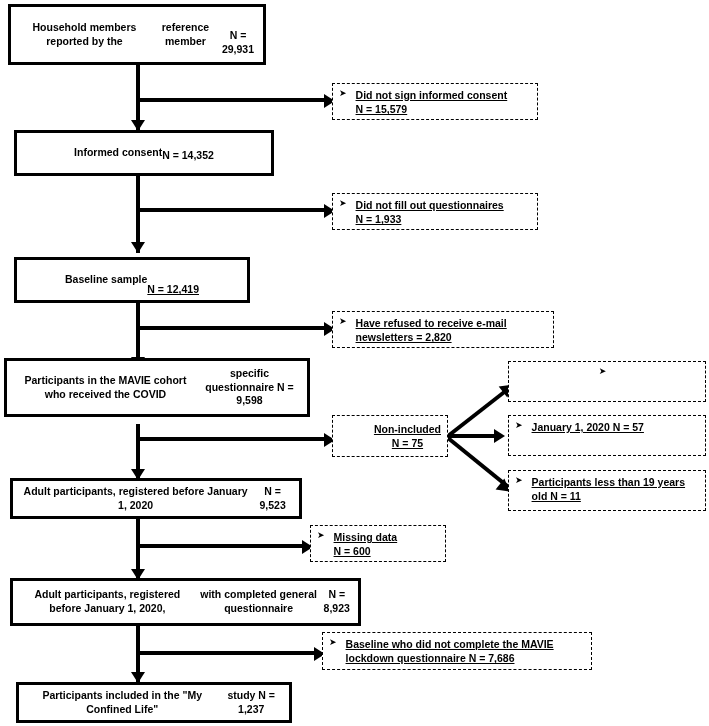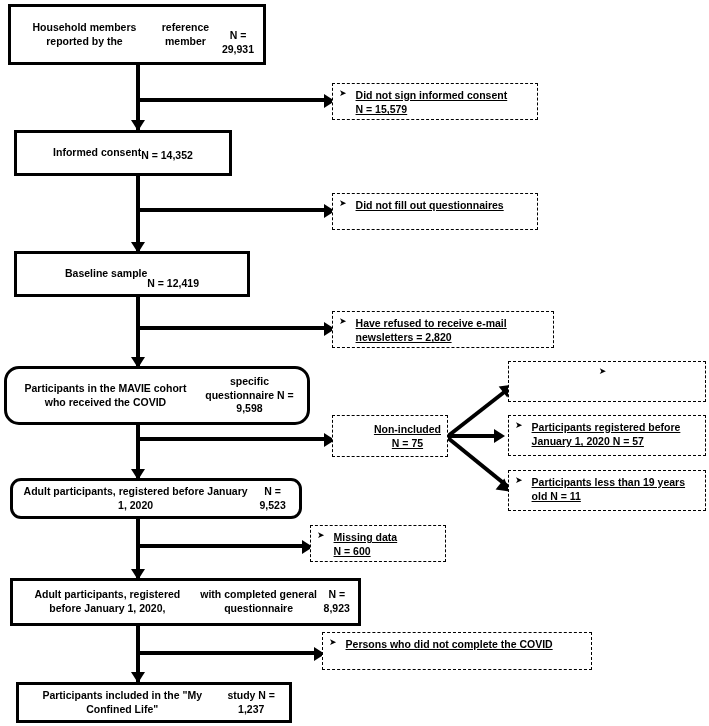--- a/index.html
+++ b/index.html
@@ -146,36 +146,36 @@
 
   <div class="diag" style="left:448px;top:436px;width:80px;transform:rotate(39deg);"></div>
   <div class="diag-head" style="left:500px;top:477px;transform:rotate(39deg);"></div>
 
   <div class="box main" style="left:8px;top:4px;width:258px;height:61px;">
     <span class="ln1">Household members reported by the</span>
     <span class="ln1">reference member</span>
     <span class="ln1" style="margin-top:17px;">N = 29,931</span>
   </div>
 
-  <div class="box main" style="left:14px;top:130px;width:218px;height:46px;">
+  <div class="box main" style="left:14px;top:130px;width:260px;height:46px;">
     <span class="ln1">Informed consent</span>
     <span class="ln1" style="margin-top:5px;">N = 14,352</span>
   </div>
 
-  <div class="box main" style="left:14px;top:251px;width:236px;height:46px;">
+  <div class="box main" style="left:14px;top:257px;width:236px;height:46px;">
     <span class="ln1">Baseline sample</span>
-    <span class="ln1" style="margin-top:20px;">N = 12,419</span>
-  </div>
-
-  <div class="box main" style="left:4px;top:366px;width:306px;height:59px;border-radius:15px;">
+    <span class="ln1" style="margin-top:20px;text-decoration:underline;">N = 12,419</span>
+  </div>
+
+  <div class="box main" style="left:4px;top:358px;width:306px;height:59px;">
     <span class="ln1">Participants in the MAVIE cohort who received the COVID</span>
     <span class="ln1">specific questionnaire N = 9,598</span>
   </div>
 
-  <div class="box main" style="left:10px;top:478px;width:292px;height:41px;border-radius:11px;">
+  <div class="box main" style="left:10px;top:478px;width:292px;height:41px;">
     <span class="ln1">Adult participants, registered before January 1, 2020</span>
     <span class="ln1">N = 9,523</span>
   </div>
 
   <div class="box main" style="left:10px;top:578px;width:351px;height:48px;">
     <span class="ln1">Adult participants, registered before January 1, 2020,</span>
     <span class="ln1">with completed general questionnaire</span>
     <span class="ln1">N = 8,923</span>
   </div>
 
@@ -189,20 +189,21 @@
     <span class="etext">
       <span class="ln1">Did not sign informed consent</span>
       <span class="ln1">N = 15,579</span>
     </span>
   </div>
 
   <div class="box excl" style="left:332px;top:193px;width:206px;height:37px;">
     <span class="bullet">➤</span>
     <span class="etext">
       <span class="ln1">Did not fill out questionnaires</span>
+      <span class="ln1">N = 1,933</span>
     </span>
   </div>
 
   <div class="box excl" style="left:332px;top:311px;width:222px;height:37px;">
     <span class="bullet">➤</span>
     <span class="etext">
       <span class="ln1">Have refused to receive e-mail</span>
       <span class="ln1">newsletters  = 2,820</span>
     </span>
   </div>
@@ -214,21 +215,20 @@
     </span>
   </div>
 
   <div class="box excl" style="left:508px;top:361px;width:198px;height:41px;">
     <span class="bullet">➤</span>
   </div>
 
   <div class="box excl" style="left:508px;top:415px;width:198px;height:41px;">
     <span class="bullet">➤</span>
     <span class="etext">
-      <span class="ln1">Participants registered before</span>
       <span class="ln1">January 1, 2020 N = 57</span>
     </span>
   </div>
 
   <div class="box excl" style="left:508px;top:470px;width:198px;height:41px;">
     <span class="bullet">➤</span>
     <span class="etext">
       <span class="ln1">Participants less than 19 years</span>
       <span class="ln1">old  N = 11</span>
     </span>
@@ -238,17 +238,18 @@
     <span class="bullet">➤</span>
     <span class="etext">
       <span class="ln1">Missing data</span>
       <span class="ln1">N = 600</span>
     </span>
   </div>
 
   <div class="box excl" style="left:322px;top:632px;width:270px;height:38px;">
     <span class="bullet">➤</span>
     <span class="etext">
-      <span class="ln1">Persons who did not complete the COVID</span>
+      <span class="ln1">Baseline who did not complete the MAVIE</span>
+      <span class="ln1">lockdown questionnaire N = 7,686</span>
     </span>
   </div>
 
 </div>
 
 </body></html>

